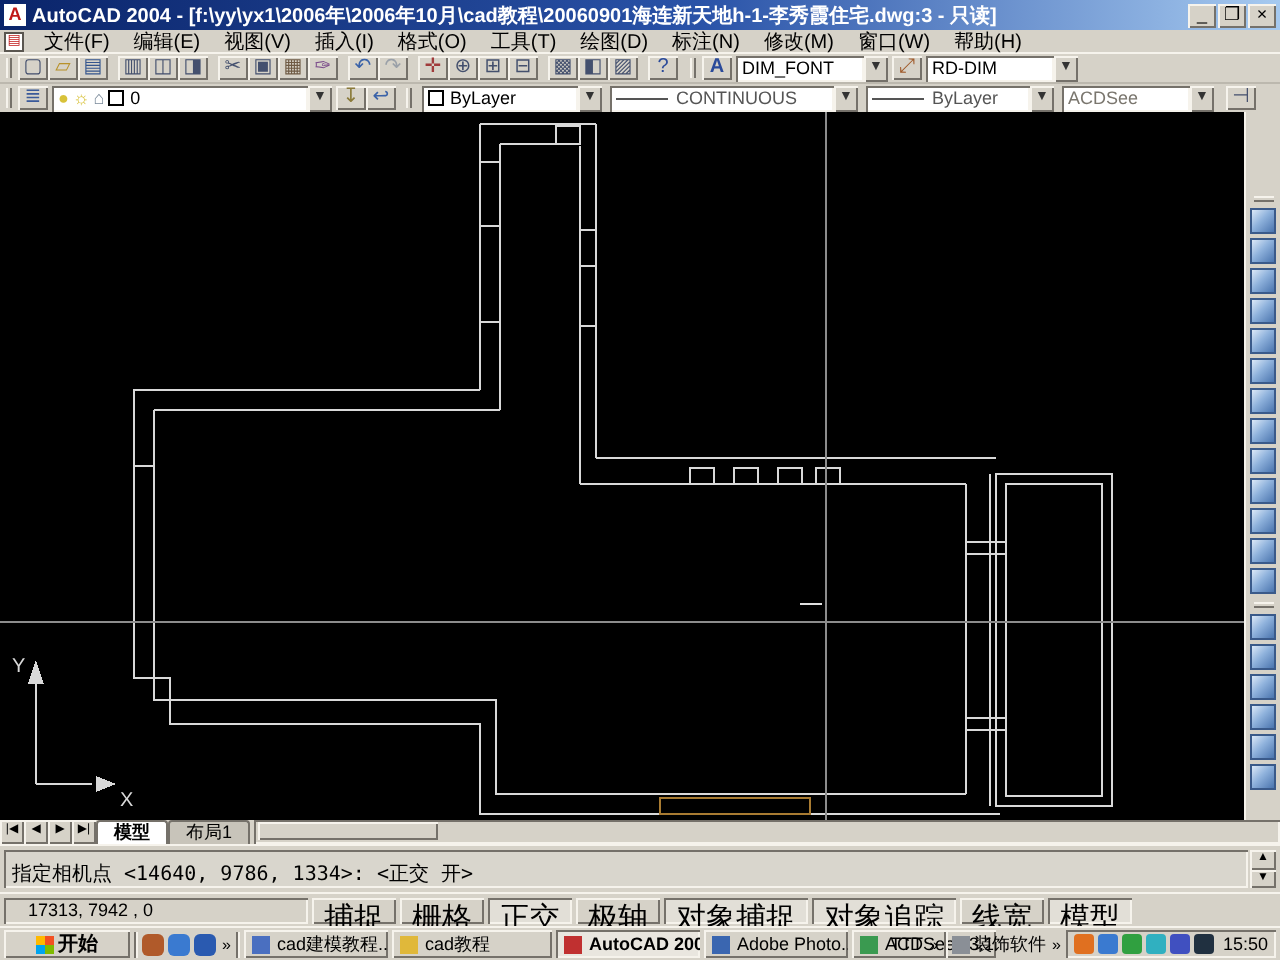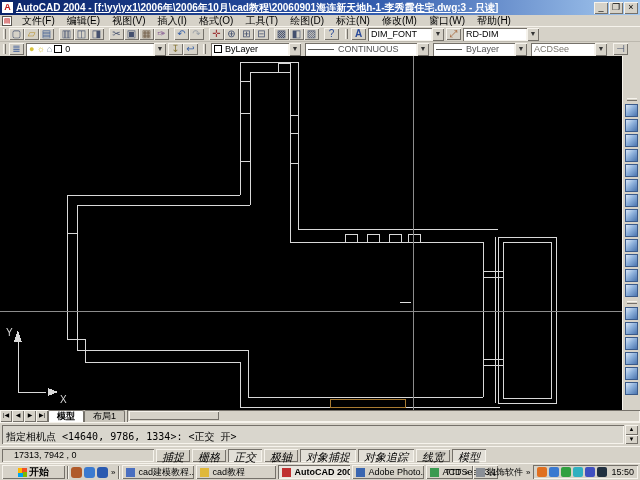--- a/index.html
+++ b/index.html
@@ -7,21 +7,21 @@
   body { font-family:"Liberation Sans", sans-serif; font-size:11px; color:#000; }
   .screen { position:relative; width:640px; height:480px; background:#d6d2c8; display:flex; flex-direction:column; }
 
   
   .raised { background:#d6d2c8; box-shadow:inset 1px 1px 0 #f6f3ec, inset -1px -1px 0 #75716a; }
   .sunken { background:#d6d2c8; box-shadow:inset 1px 1px 0 #75716a, inset -1px -1px 0 #f6f3ec; }
 
   
   .titlebar { height:15px; background:linear-gradient(90deg,#0a246a,#2a53a8 55%,#a6caf0); display:flex; align-items:center; padding:0 2px; flex:none; }
   .app-icon { width:11px; height:11px; background:#fff; color:#c01818; font-weight:bold; font-size:9px; line-height:11px; text-align:center; margin-right:3px; flex:none; }
-  .title-text { color:#fff; font-weight:bold; font-size:10px; white-space:nowrap; overflow:hidden; flex:1;text-decoration:underline; }
+  .title-text { color:#fff; font-weight:bold; font-size:10px; white-space:nowrap; overflow:hidden; flex:1; }
   .winbtns { display:flex; gap:1px; flex:none; margin-left:2px; }
   .winbtn { width:14px; height:12px; font-size:9px; line-height:11px; text-align:center; color:#000; }
 
   
   .menubar { height:12px; display:flex; align-items:center; padding:0 2px; flex:none; border-bottom:1px solid #f6f3ec; }
   .doc-icon { width:10px; height:10px; background:#fff; border:1px solid #5a5650; color:#c01818; font-size:7px; line-height:8px; text-align:center; margin-right:4px; flex:none; }
   .menu-item { padding:0 6px; font-size:10px; white-space:nowrap; }
 
   
   .tbrow { display:flex; align-items:center; padding:1px 2px; flex:none; }
@@ -54,21 +54,21 @@
 
   
   .cmdwin { height:24px; padding:2px; flex:none; border-top:1px solid #f6f3ec; display:flex; }
   .cmdtext { flex:1; background:#d9d6cd; box-shadow:inset 1px 1px 0 #75716a, inset -1px -1px 0 #f6f3ec; padding:5px 4px 0; font-family:"DejaVu Sans Mono", monospace; font-size:10px; white-space:nowrap; overflow:hidden; }
   .vscroll { width:13px; margin-left:1px; display:flex; flex-direction:column; justify-content:space-between; }
   .sarrow { height:10px; font-size:6px; line-height:9px; text-align:center; }
 
   
   .statusbar { height:17px; display:flex; align-items:center; padding:1px 2px; gap:2px; flex:none; border-top:1px solid #f6f3ec; }
   .coords { width:152px; height:13px; font-size:9px; padding:1px 12px; white-space:nowrap; flex:none; }
-  .stbtn { height:13px; padding:1px 6px; font-size:11px; white-space:nowrap; flex:none;font-style:italic; }
+  .stbtn { height:13px; padding:1px 6px; font-size:15px; white-space:nowrap; flex:none; }
   .stbtn.on { box-shadow:inset 1px 1px 0 #75716a, inset -1px -1px 0 #f6f3ec; background:#e2dfd7; }
   .statusbar .spacer { flex:1; }
 
   
   .taskbar { height:17px; background:#d6d2c8; border-top:1px solid #f6f3ec; display:flex; align-items:center; padding:1px 2px; gap:2px; flex:none; }
   .startbtn { height:14px; display:flex; align-items:center; gap:2px; padding:0 16px; font-weight:bold; font-size:10px; flex:none; }
   .flag { width:9px; height:9px; background:conic-gradient(#f25022 0 25%, #7fba00 0 50%, #00a4ef 0 75%, #ffb900 0); flex:none; }
   .tsep { width:2px; height:13px; border-left:1px solid #75716a; border-right:1px solid #f6f3ec; flex:none; }
   .qlicon { width:11px; height:11px; border-radius:3px; flex:none; }
   .chev { font-size:8px; padding:0 1px; flex:none; }

